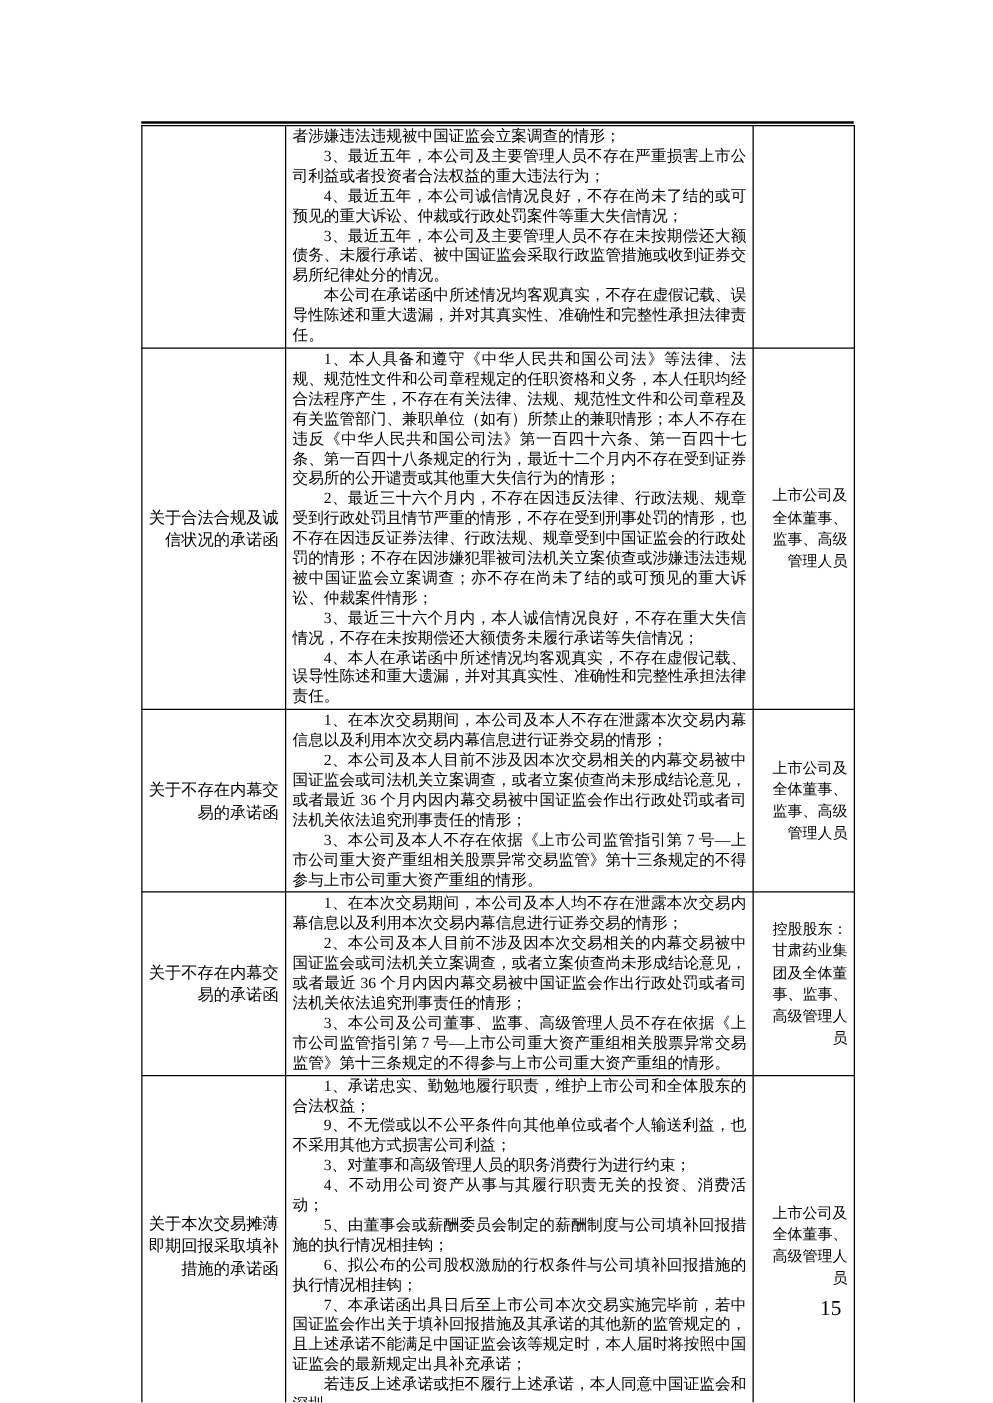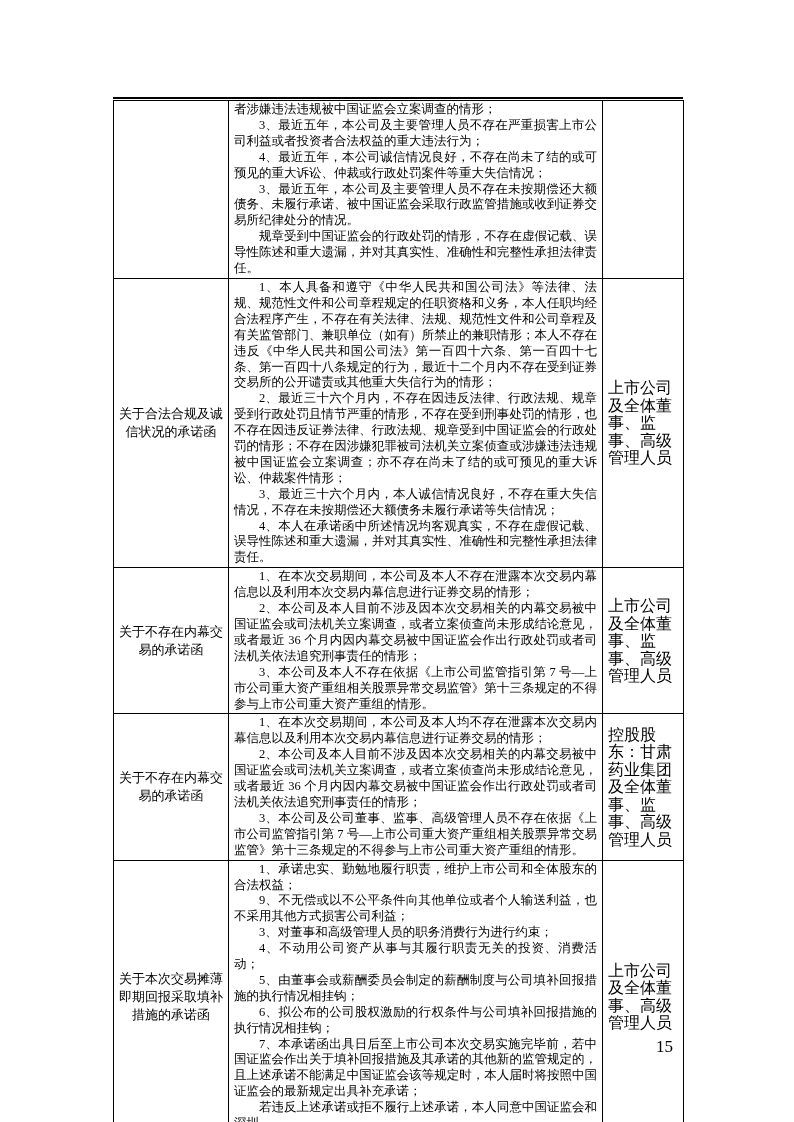--- a/index.html
+++ b/index.html
@@ -35,34 +35,34 @@
   table.commitments td {
     border: 1px solid #000;
     box-sizing: border-box;
   }
   col.c-label { width: 115px; }
   col.c-content { width: 374px; }
   col.c-party { width: 81px; }
 
   td.label-cell {
     vertical-align: middle;
-    text-align: center;
+    text-align: right;
     font-size: 13px;
     line-height: 18px;
     padding: 2px 5px;
   }
   td.content-cell {
     vertical-align: middle;
     font-size: 12.5px;
     padding: 1px 5px;
   }
   td.party-cell {
     vertical-align: middle;
-    text-align: left;
-    font-size: 16px;
+    text-align: right;
+    font-size: 12px;
     line-height: 17.5px;
     padding: 2px 5px;
   }
   .para {
     margin: 0;
     text-indent: 2em;
     text-align: justify;
     line-height: 15.9px;
   }
   
@@ -95,21 +95,21 @@
         <col class="c-party">
       </colgroup>
       <tbody>
         <tr>
           <td class="label-cell"></td>
           <td class="content-cell">
               <p class="para">者涉嫌违法违规被中国证监会立案调查的情形；</p>
               <p class="para">3、最近五年，本公司及主要管理人员不存在严重损害上市公司利益或者投资者合法权益的重大违法行为；</p>
               <p class="para">4、最近五年，本公司诚信情况良好，不存在尚未了结的或可预见的重大诉讼、仲裁或行政处罚案件等重大失信情况；</p>
               <p class="para">3、最近五年，本公司及主要管理人员不存在未按期偿还大额债务、未履行承诺、被中国证监会采取行政监管措施或收到证券交易所纪律处分的情况。</p>
-              <p class="para">规章受到中国证监会的行政处罚的情形，不存在虚假记载、误导性陈述和重大遗漏，并对其真实性、准确性和完整性承担法律责任。</p>
+              <p class="para">本公司在承诺函中所述情况均客观真实，不存在虚假记载、误导性陈述和重大遗漏，并对其真实性、准确性和完整性承担法律责任。</p>
             </td>
           <td class="party-cell"></td>
         </tr>
         <tr>
           <td class="label-cell">关于合法合规及诚信状况的承诺函</td>
           <td class="content-cell">
               <p class="para">1、本人具备和遵守《中华人民共和国公司法》等法律、法规、规范性文件和公司章程规定的任职资格和义务，本人任职均经合法程序产生，不存在有关法律、法规、规范性文件和公司章程及有关监管部门、兼职单位（如有）所禁止的兼职情形；本人不存在违反《中华人民共和国公司法》第一百四十六条、第一百四十七条、第一百四十八条规定的行为，最近十二个月内不存在受到证券交易所的公开谴责或其他重大失信行为的情形；</p>
               <p class="para">2、最近三十六个月内，不存在因违反法律、行政法规、规章受到行政处罚且情节严重的情形，不存在受到刑事处罚的情形，也不存在因违反证券法律、行政法规、规章受到中国证监会的行政处罚的情形；不存在因涉嫌犯罪被司法机关立案侦查或涉嫌违法违规被中国证监会立案调查；亦不存在尚未了结的或可预见的重大诉讼、仲裁案件情形；</p>
               <p class="para">3、最近三十六个月内，本人诚信情况良好，不存在重大失信情况，不存在未按期偿还大额债务未履行承诺等失信情况；</p>
               <p class="para">4、本人在承诺函中所述情况均客观真实，不存在虚假记载、误导性陈述和重大遗漏，并对其真实性、准确性和完整性承担法律责任。</p>

